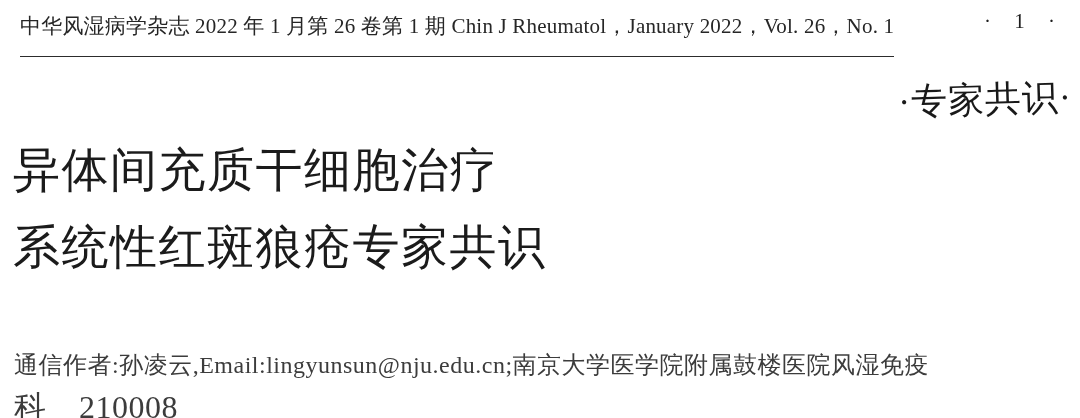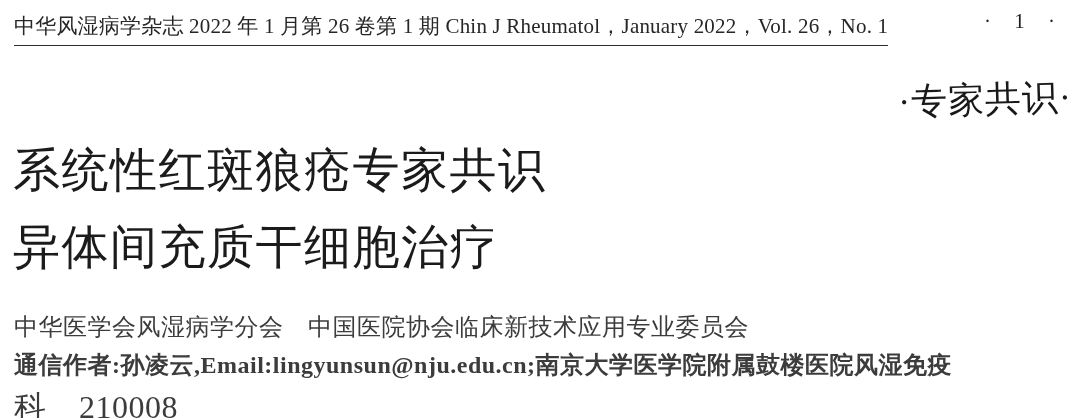--- a/index.html
+++ b/index.html
@@ -9,27 +9,27 @@
     width: 1080px;
     height: 418px;
     background: #ffffff;
     font-family: "Liberation Serif", "DejaVu Serif", serif;
     color: #1e1e1e;
     overflow: hidden;
   }
   .masthead-citation {
     position: absolute;
     top: 12px;
-    left: 14px;
+    left: 20px;
     font-size: 21px;
     color: #262626;
     letter-spacing: 0.2px;
     white-space: nowrap;
     border-bottom: 1.6px solid #2c2c2c;
-    padding-bottom: 5px;
+    padding-bottom: 16px;
   }
   .page-number {
     position: absolute;
     top: 9px;
     right: 16px;
     font-size: 21px;
     color: #1e1e1e;
     letter-spacing: 9px;
     white-space: nowrap;
   }
@@ -65,21 +65,21 @@
     font-weight: 400;
     color: #3c3c3c;
     letter-spacing: 0.5px;
     white-space: nowrap;
   }
   .corr-line-1 {
     position: absolute;
     top: 349px;
     left: 14px;
     font-size: 24px;
-    font-weight: 700;
+    font-weight: 400;
     color: #3c3c3c;
     letter-spacing: 0.5px;
     white-space: nowrap;
   }
   .corr-line-2 {
     position: absolute;
     top: 386px;
     left: 14px;
     font-size: 32px;
     font-weight: 400;
@@ -93,23 +93,22 @@
 
 <div class="page">
 
   <div class="masthead-citation">中华风湿病学杂志 2022 年 1 月第 26 卷第 1 期 Chin J Rheumatol，January 2022，Vol. 26，No. 1</div>
 
   <div class="page-number">· 1 ·</div>
 
   <div class="section-label">·专家共识·</div>
 
   <h1 class="title">
+    <span class="title-line">异体间充质干细胞治疗</span>
     <span class="title-line">系统性红斑狼疮专家共识</span>
-    <span class="title-line">异体间充质干细胞治疗</span>
   </h1>
 
-  <p class="authors">中华医学会风湿病学分会　中国医院协会临床新技术应用专业委员会</p>
 
   <p class="corr-line-1">通信作者:孙凌云,Email:lingyunsun@nju.edu.cn;南京大学医学院附属鼓楼医院风湿免疫</p>
 
   <p class="corr-line-2">科　210008</p>
 
 </div>
 
 </body></html>

